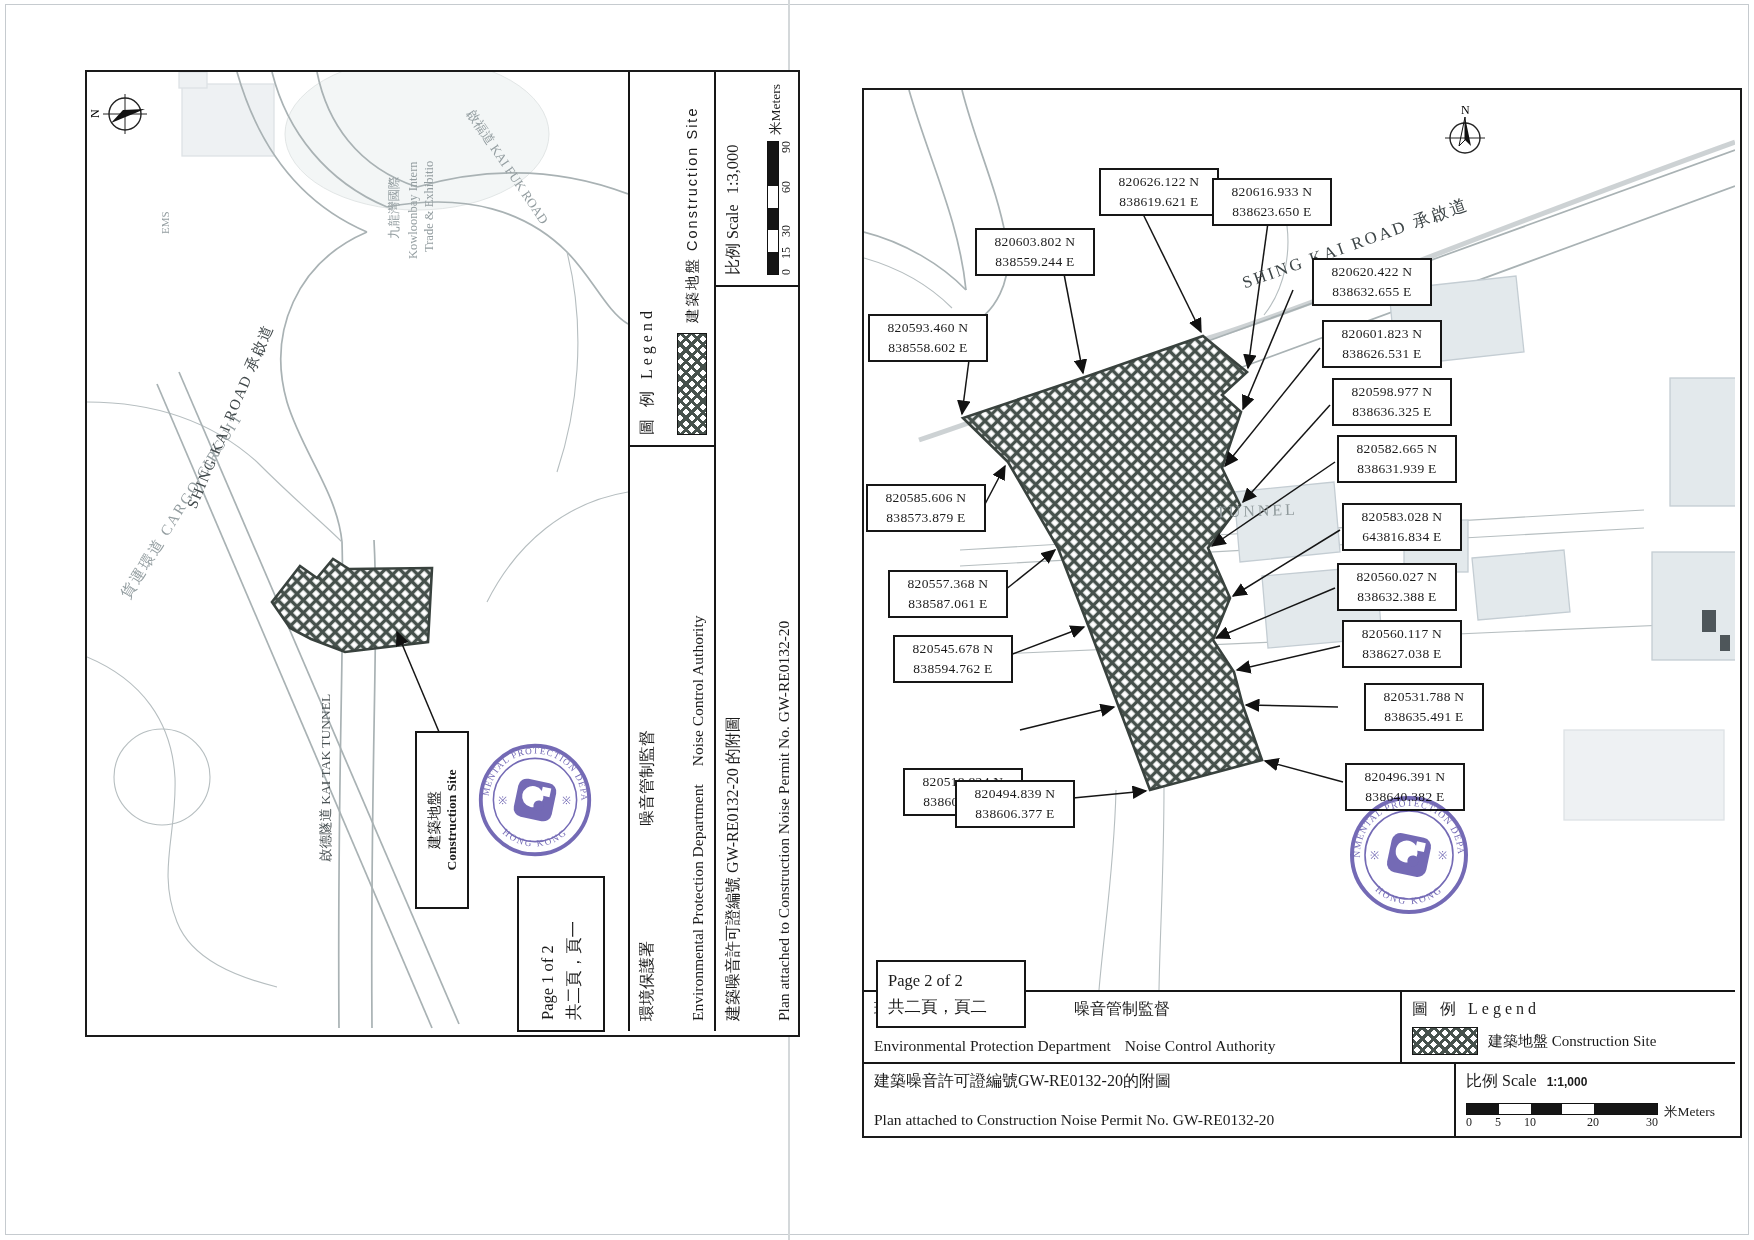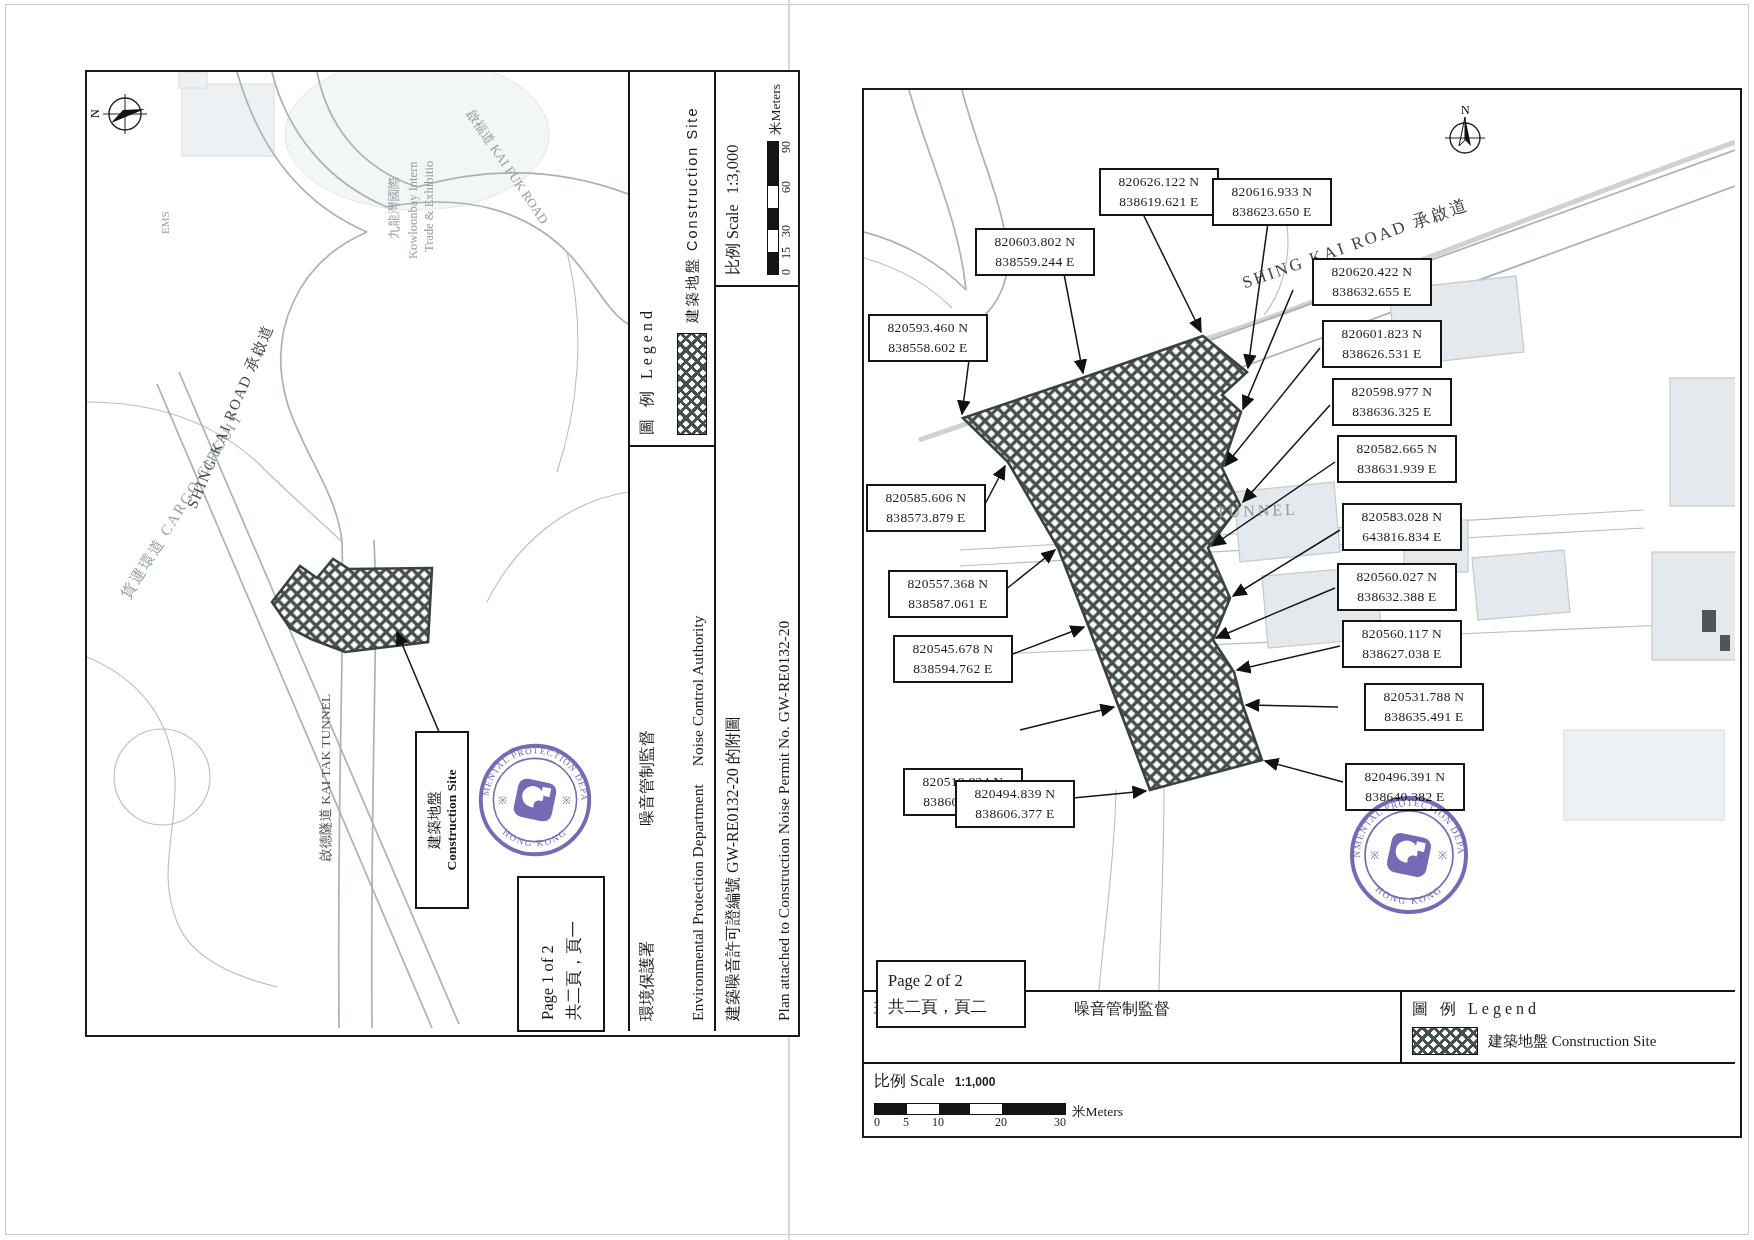--- a/index.html
+++ b/index.html
@@ -379,30 +379,35 @@
         <circle cx="-3" cy="-3" r="11" fill="#fff"></circle>
         <circle cx="5" cy="5" r="5.5" fill="#5b50a8"></circle>
         <rect x="5" y="-15" width="9" height="9" fill="#fff"></rect>
       </g>
     </svg>
 
     <div class="tb" id="tb2" style="position:absolute;left:0;bottom:0;width:871px;border-top:2.5px solid #151515;">
       <div class="tb-row" style="height:70px;">
         <div class="tb-cell" style="width:536px;">
           <div class="tb-line-zh"><span>環境保護署</span><span style="margin-left:120px;">噪音管制監督</span></div>
+          <div class="tb-line-en"><span>Environmental Protection Department</span><span style="margin-left:14px;">Noise Control Authority</span></div>
         </div>
         <div class="tb-cell" style="flex:1;">
           <div class="legend-title">圖 例  Legend</div>
           <div class="legend-item">
             <div class="hatch-swatch" style="width:64px;height:26px;"></div>
             <span style="font-size:15px;">建築地盤 Construction Site</span>
           </div>
         </div>
       </div>
       <div class="tb-row" style="height:72px;">
+        <div class="tb-cell" style="width:590px;">
+          <div class="tb-line-zh">建築噪音許可證編號GW-RE0132-20的附圖</div>
+          <div class="tb-line-en">Plan attached to Construction Noise Permit No. GW-RE0132-20</div>
+        </div>
         <div class="tb-cell" style="flex:1;">
           <div class="scale-line">
               <span class="tb-line-zh">比例 Scale</span>
               <span class="scale-value">1:1,000</span>
             </div>
           <div class="bar-assembly">
             <div class="bar-col">
               <div class="scalebar" style="width:190px;">
                 <div class="seg-b" style="width:32px;"></div>
                   <div class="seg-w" style="width:32px;"></div>

